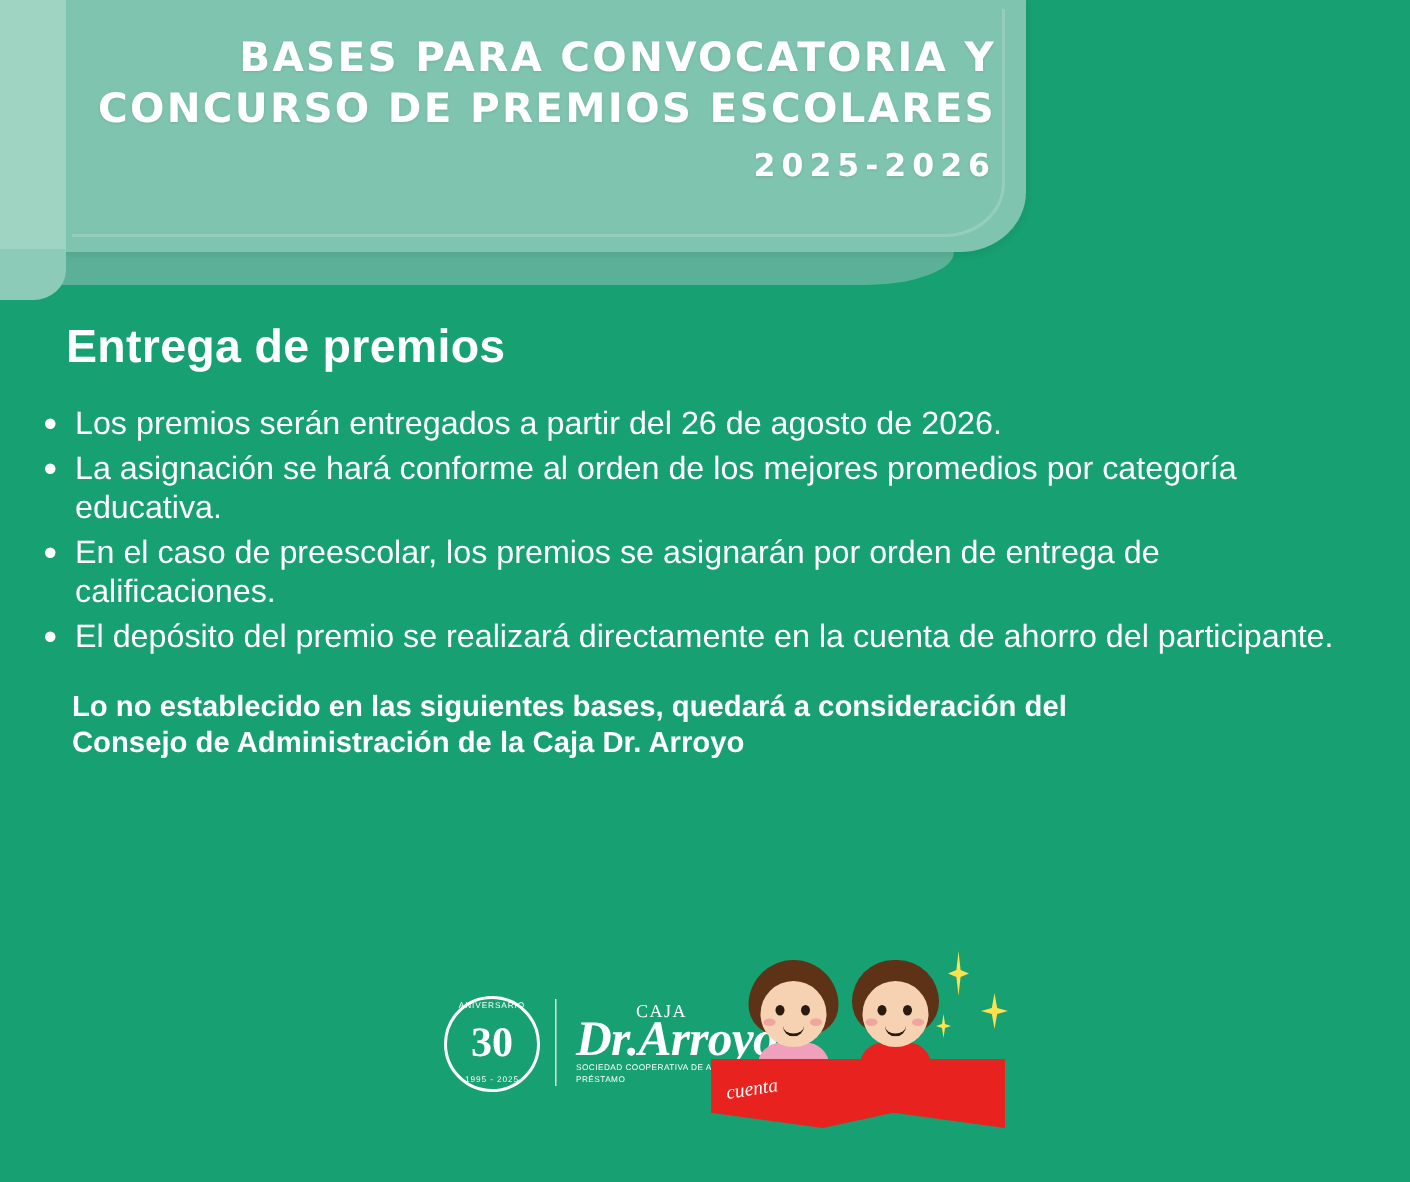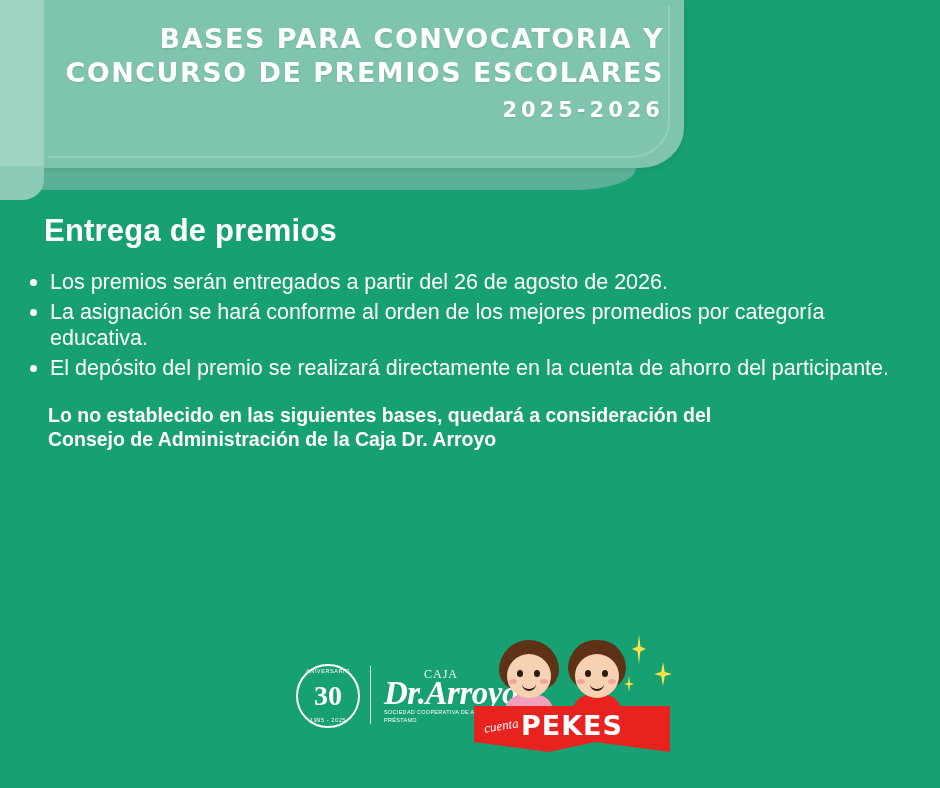--- a/index.html
+++ b/index.html
@@ -370,20 +370,21 @@
       <div class="banner-line2">Concurso de Premios Escolares</div>
       <div class="banner-line3">2025-2026</div>
     </div>
   </div>
 
   <div class="content">
     <h2 class="section-title">Entrega de premios</h2>
     <ul class="bullets">
       <li>Los premios serán entregados a partir del 26 de agosto de 2026.</li>
       <li>La asignación se hará conforme al orden de los mejores promedios por categoría educativa.</li>
+      <li>En el caso de preescolar, los premios se asignarán por orden de entrega de calificaciones.</li>
       <li>El depósito del premio se realizará directamente en la cuenta de ahorro del participante.</li>
     </ul>
     <div class="footnote">
       <div>Lo no establecido en las siguientes bases, quedará a consideración del</div>
       <div>Consejo de Administración de la Caja Dr. Arroyo</div>
     </div>
   </div>
 
   <div class="logos">
 
@@ -423,18 +424,17 @@
         <div class="kid-body"></div>
         <div class="kid-face"></div>
         <div class="kid-cheek l"></div>
         <div class="kid-cheek r"></div>
         <div class="kid-eye l"></div>
         <div class="kid-eye r"></div>
         <div class="kid-mouth"></div>
       </div>
 
       <div class="pekes-ribbon"></div>
-      <div class="pekes-ribbon-text">PEKES</div>
       <div class="pekes-cuenta">cuenta</div>
     </div>
 
   </div>
 </div>
 
 </body></html>

